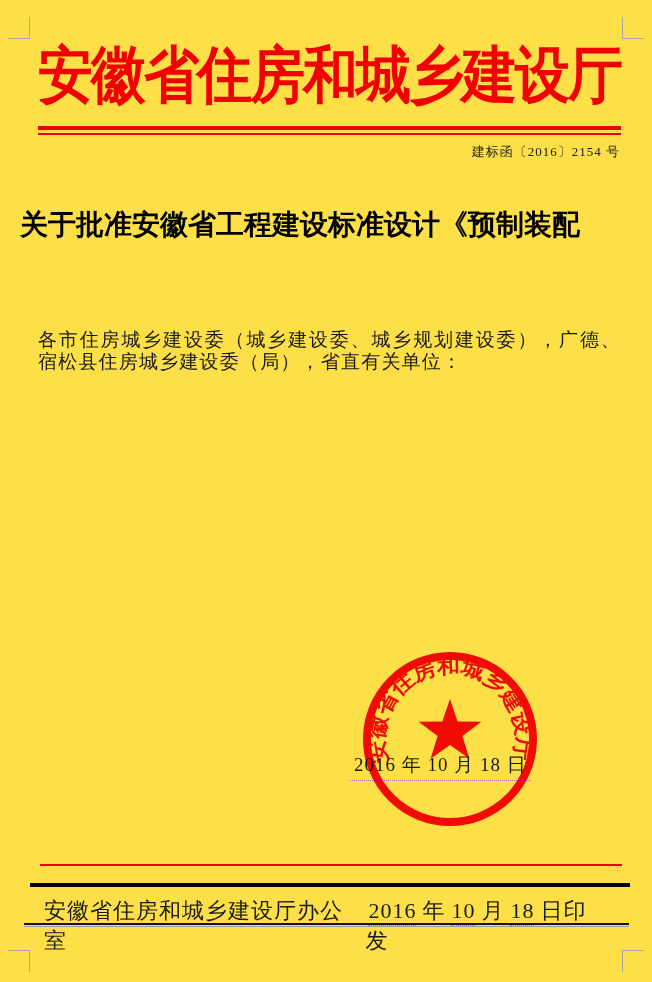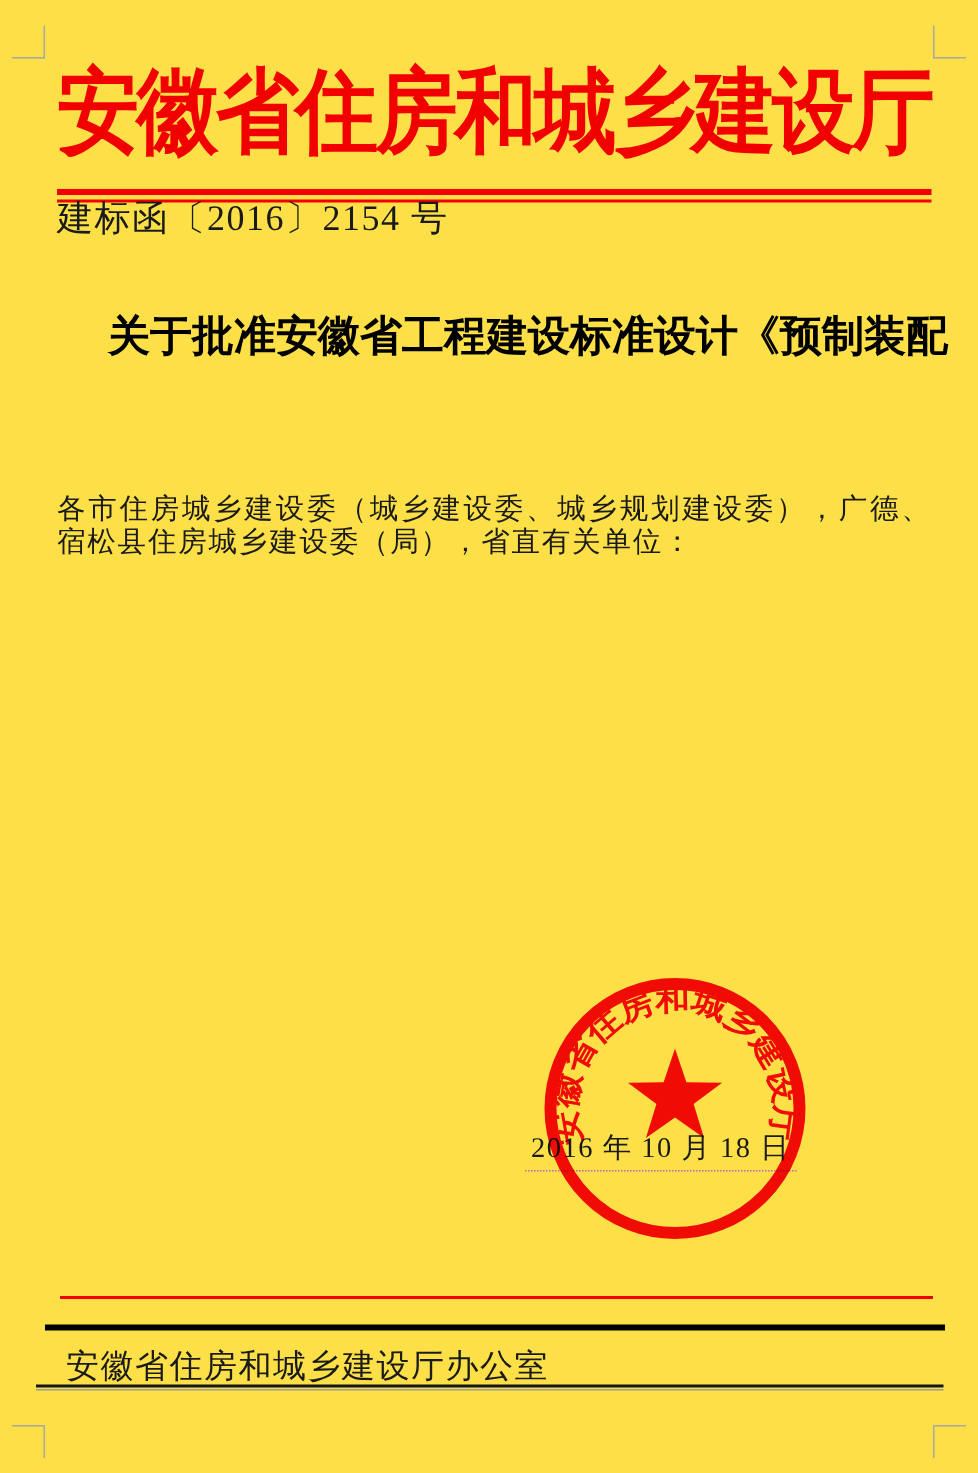--- a/index.html
+++ b/index.html
@@ -35,28 +35,29 @@
     white-space:nowrap;
     transform:scaleY(1.12);
     transform-origin:top center;
   }
   .red-rule{
     position:absolute;left:38px;top:126px;width:583px;height:9px;
     border-top:4px solid var(--red);
     border-bottom:2px solid var(--red);
   }
   .doc-number{
-    position:absolute;left:38px;top:129px;width:582px;
-    font-size:24px;letter-spacing:1px;
+    position:absolute;left:38px;top:143px;width:582px;
+    text-align:right;
+    font-size:13px;letter-spacing:1px;
     color:#1a1a1a;
   }
   
   .doc-title{
     position:absolute;left:20px;top:204px;width:612px;
-    text-align:right;
+    text-align:left;
     font-size:28px;font-weight:bold;
     line-height:42px;
     color:#000;
   }
   
   .body-text{
     position:absolute;left:38px;top:329px;width:583px;
     font-size:19px;line-height:22px;
     letter-spacing:1.2px;
     text-align:justify;
@@ -133,17 +134,20 @@
     <text font-size="21" font-weight="bold" fill="#f20000" font-family="Liberation Serif, DejaVu Serif, serif">
       <textPath href="#sealArc" startOffset="0" textLength="250" lengthAdjust="spacingAndGlyphs">安徽省住房和城乡建设厅</textPath>
     </text>
   </svg>
 
   <div class="thin-red-line"></div>
   <div class="thick-black-line"></div>
 
   <div class="footer-row">
     <div class="footer-left">安徽省住房和城乡建设厅办公室</div>
+    <div class="footer-right">
+      <span class="num-underline">2016</span><span>年</span><span class="num-underline">10</span><span>月</span><span class="num-underline">18</span><span>日印发</span>
+    </div>
   </div>
 
   <div class="double-bottom-line"></div>
 
 </div>
 
 </body></html>

